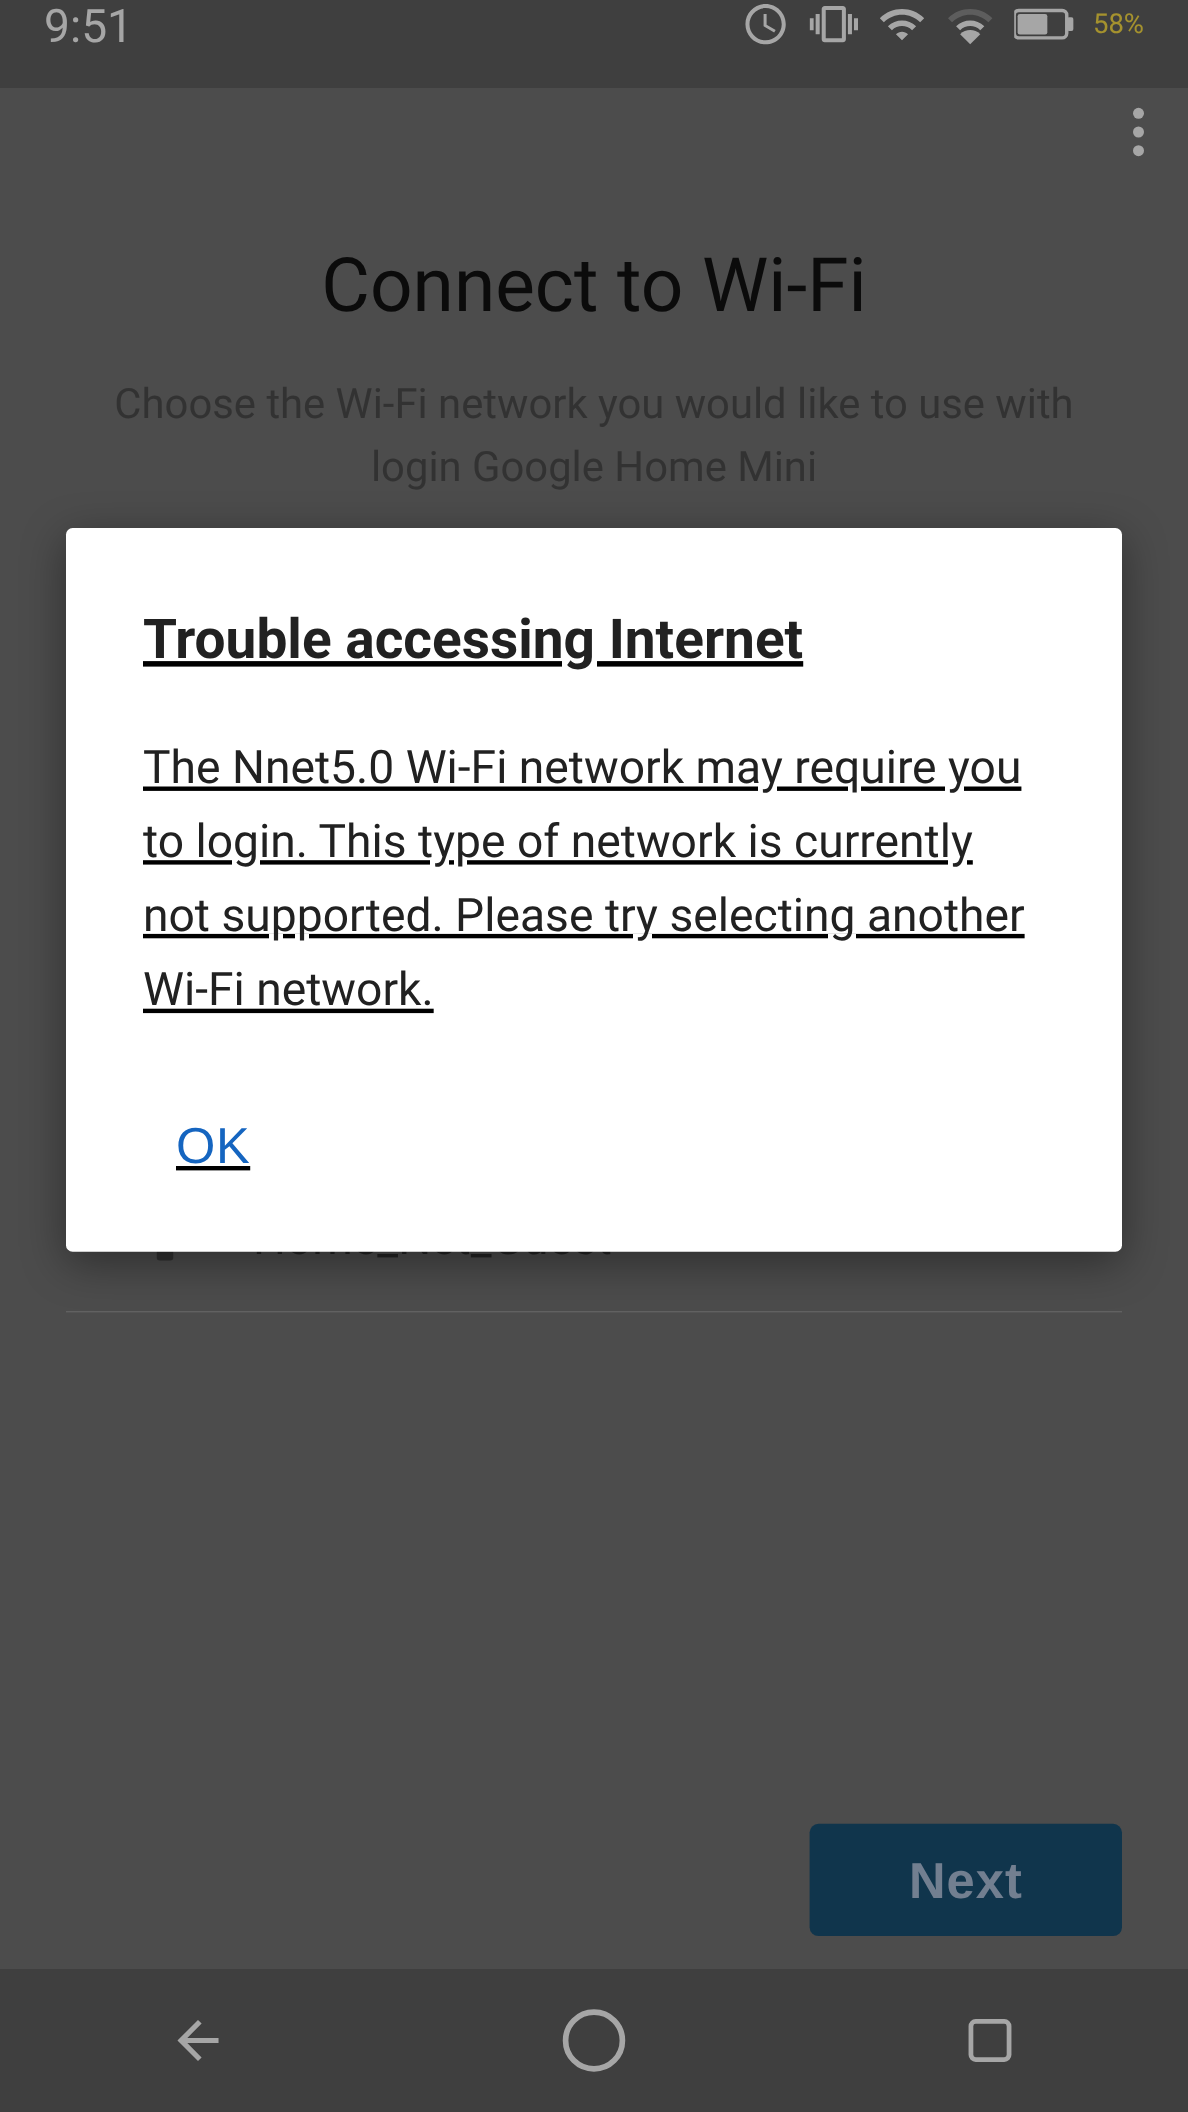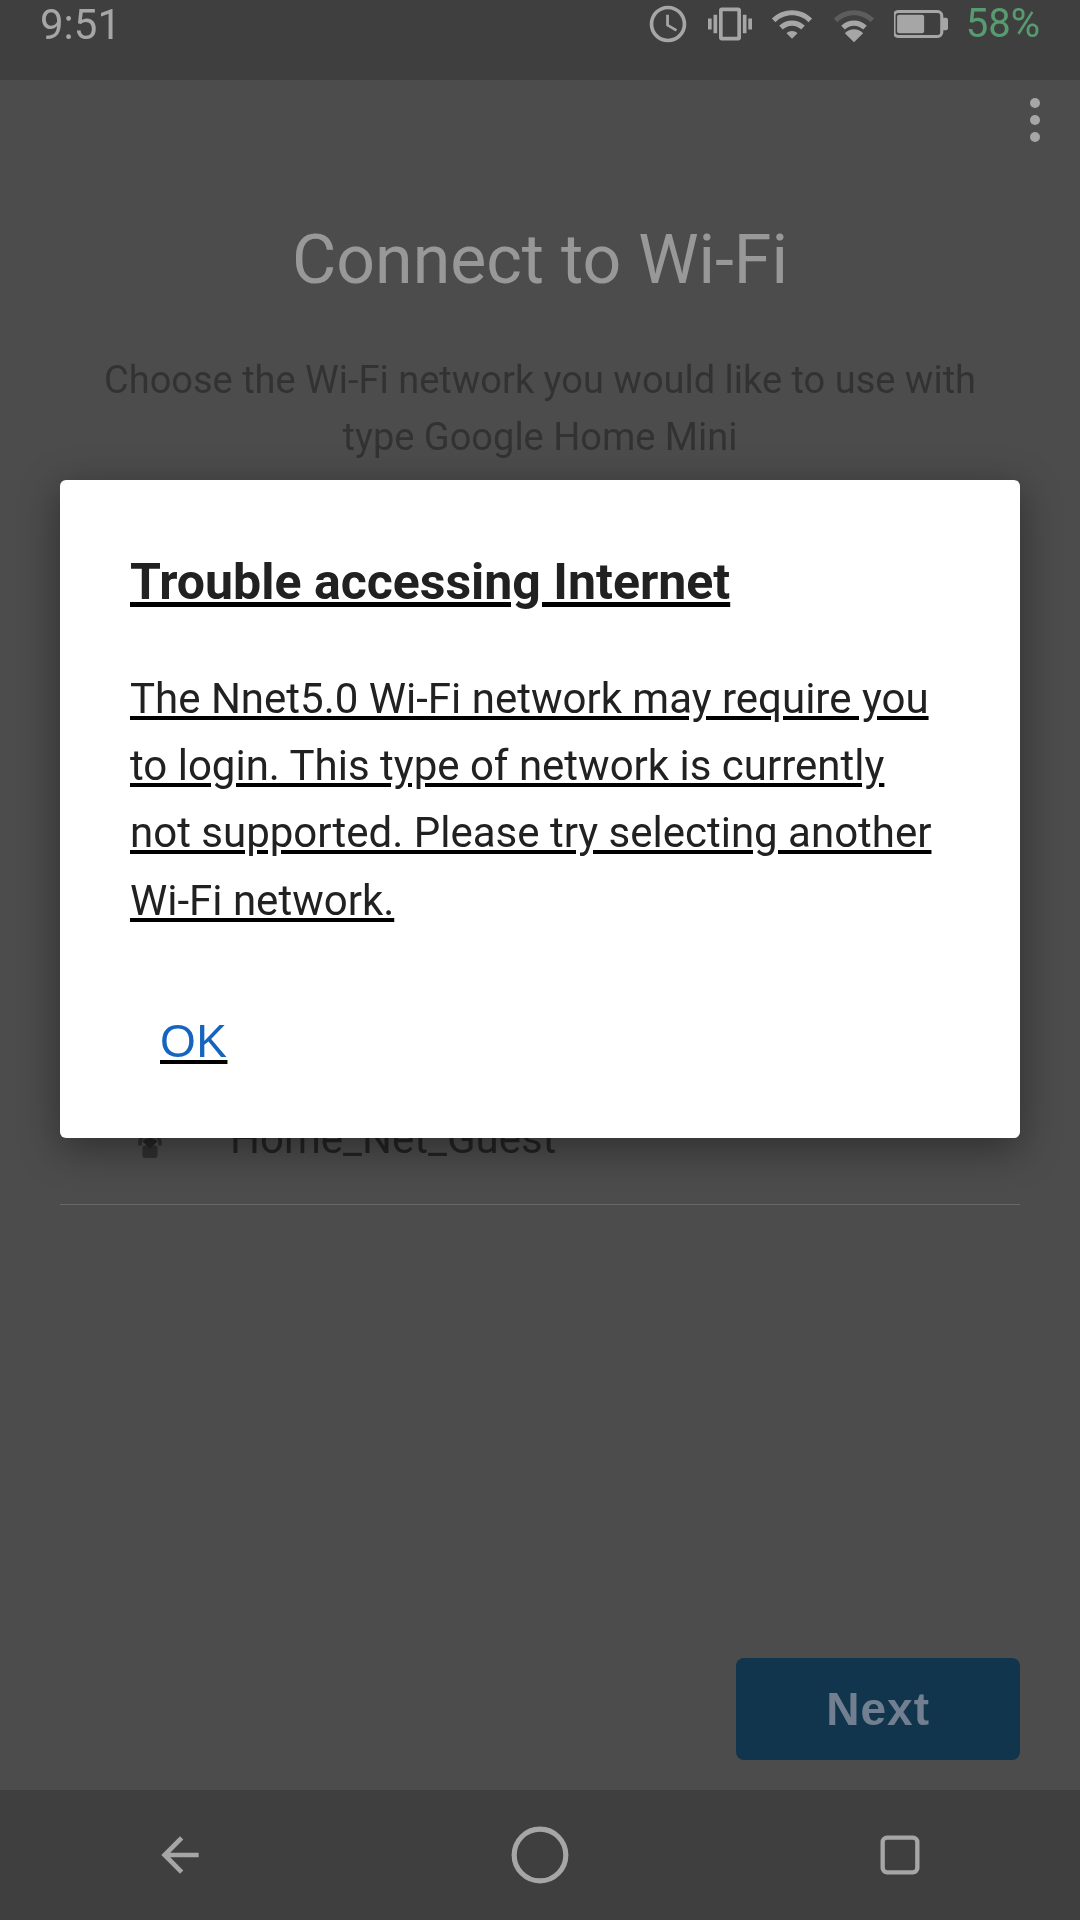--- a/index.html
+++ b/index.html
@@ -33,22 +33,22 @@
       font-weight: 400;
     }
 
     .status-icons {
       display: flex;
       align-items: center;
       gap: 18px;
     }
 
     .status-icon-text {
-      color: #86efac;
-      font-size: 40px;
+      color: #fde047;
+      font-size: 25px;
     }
 
     
     .top-bar {
       width: 100%;
       height: 80px;
       display: flex;
       align-items: center;
       justify-content: flex-end;
       padding: 0 40px;
@@ -70,25 +70,25 @@
     }
 
     
     .main-content {
       width: 100%;
       padding: 60px 60px 0 60px;
       position: relative;
     }
 
     .page-title {
-      color: #ffffff;
+      color: #000000;
       font-size: 68px;
       font-weight: 400;
       text-align: center;
-      margin-bottom: 52px;
+      margin-bottom: 40px;
       opacity: 0.85;
     }
 
     .page-subtitle {
       color: #424242;
       font-size: 38px;
       font-weight: 400;
       text-align: center;
       line-height: 1.5;
       opacity: 0.75;
@@ -260,21 +260,21 @@
 <div class="top-bar">
   <div class="overflow-menu">
     <div class="overflow-dot"></div>
     <div class="overflow-dot"></div>
     <div class="overflow-dot"></div>
   </div>
 </div>
 
 <div class="main-content">
   <h1 class="page-title">Connect to Wi-Fi</h1>
-  <p class="page-subtitle">Choose the Wi-Fi network you would like to use with type Google Home Mini</p>
+  <p class="page-subtitle">Choose the Wi-Fi network you would like to use with login Google Home Mini</p>
 
   <div class="network-list-area">
 
     <div class="network-item">
       <div class="wifi-icon">
         <svg width="60" height="48" viewBox="0 0 24 18" fill="#212121" opacity="0.7">
           <path d="M1 4.27l2 2C6.97.3 17.03.3 21 6.27l2-2C18.93-.73 5.08-.73 1 4.27zm8 8l3 3 3-3c-1.65-1.66-4.34-1.66-6 0zm-4-4l2 2c2.76-2.76 7.24-2.76 10 0l2-2C15.14 4.14 8.87 4.14 5 8.27z"></path>
         </svg>
       </div>
       <span class="network-name">xfinitywifi</span>

